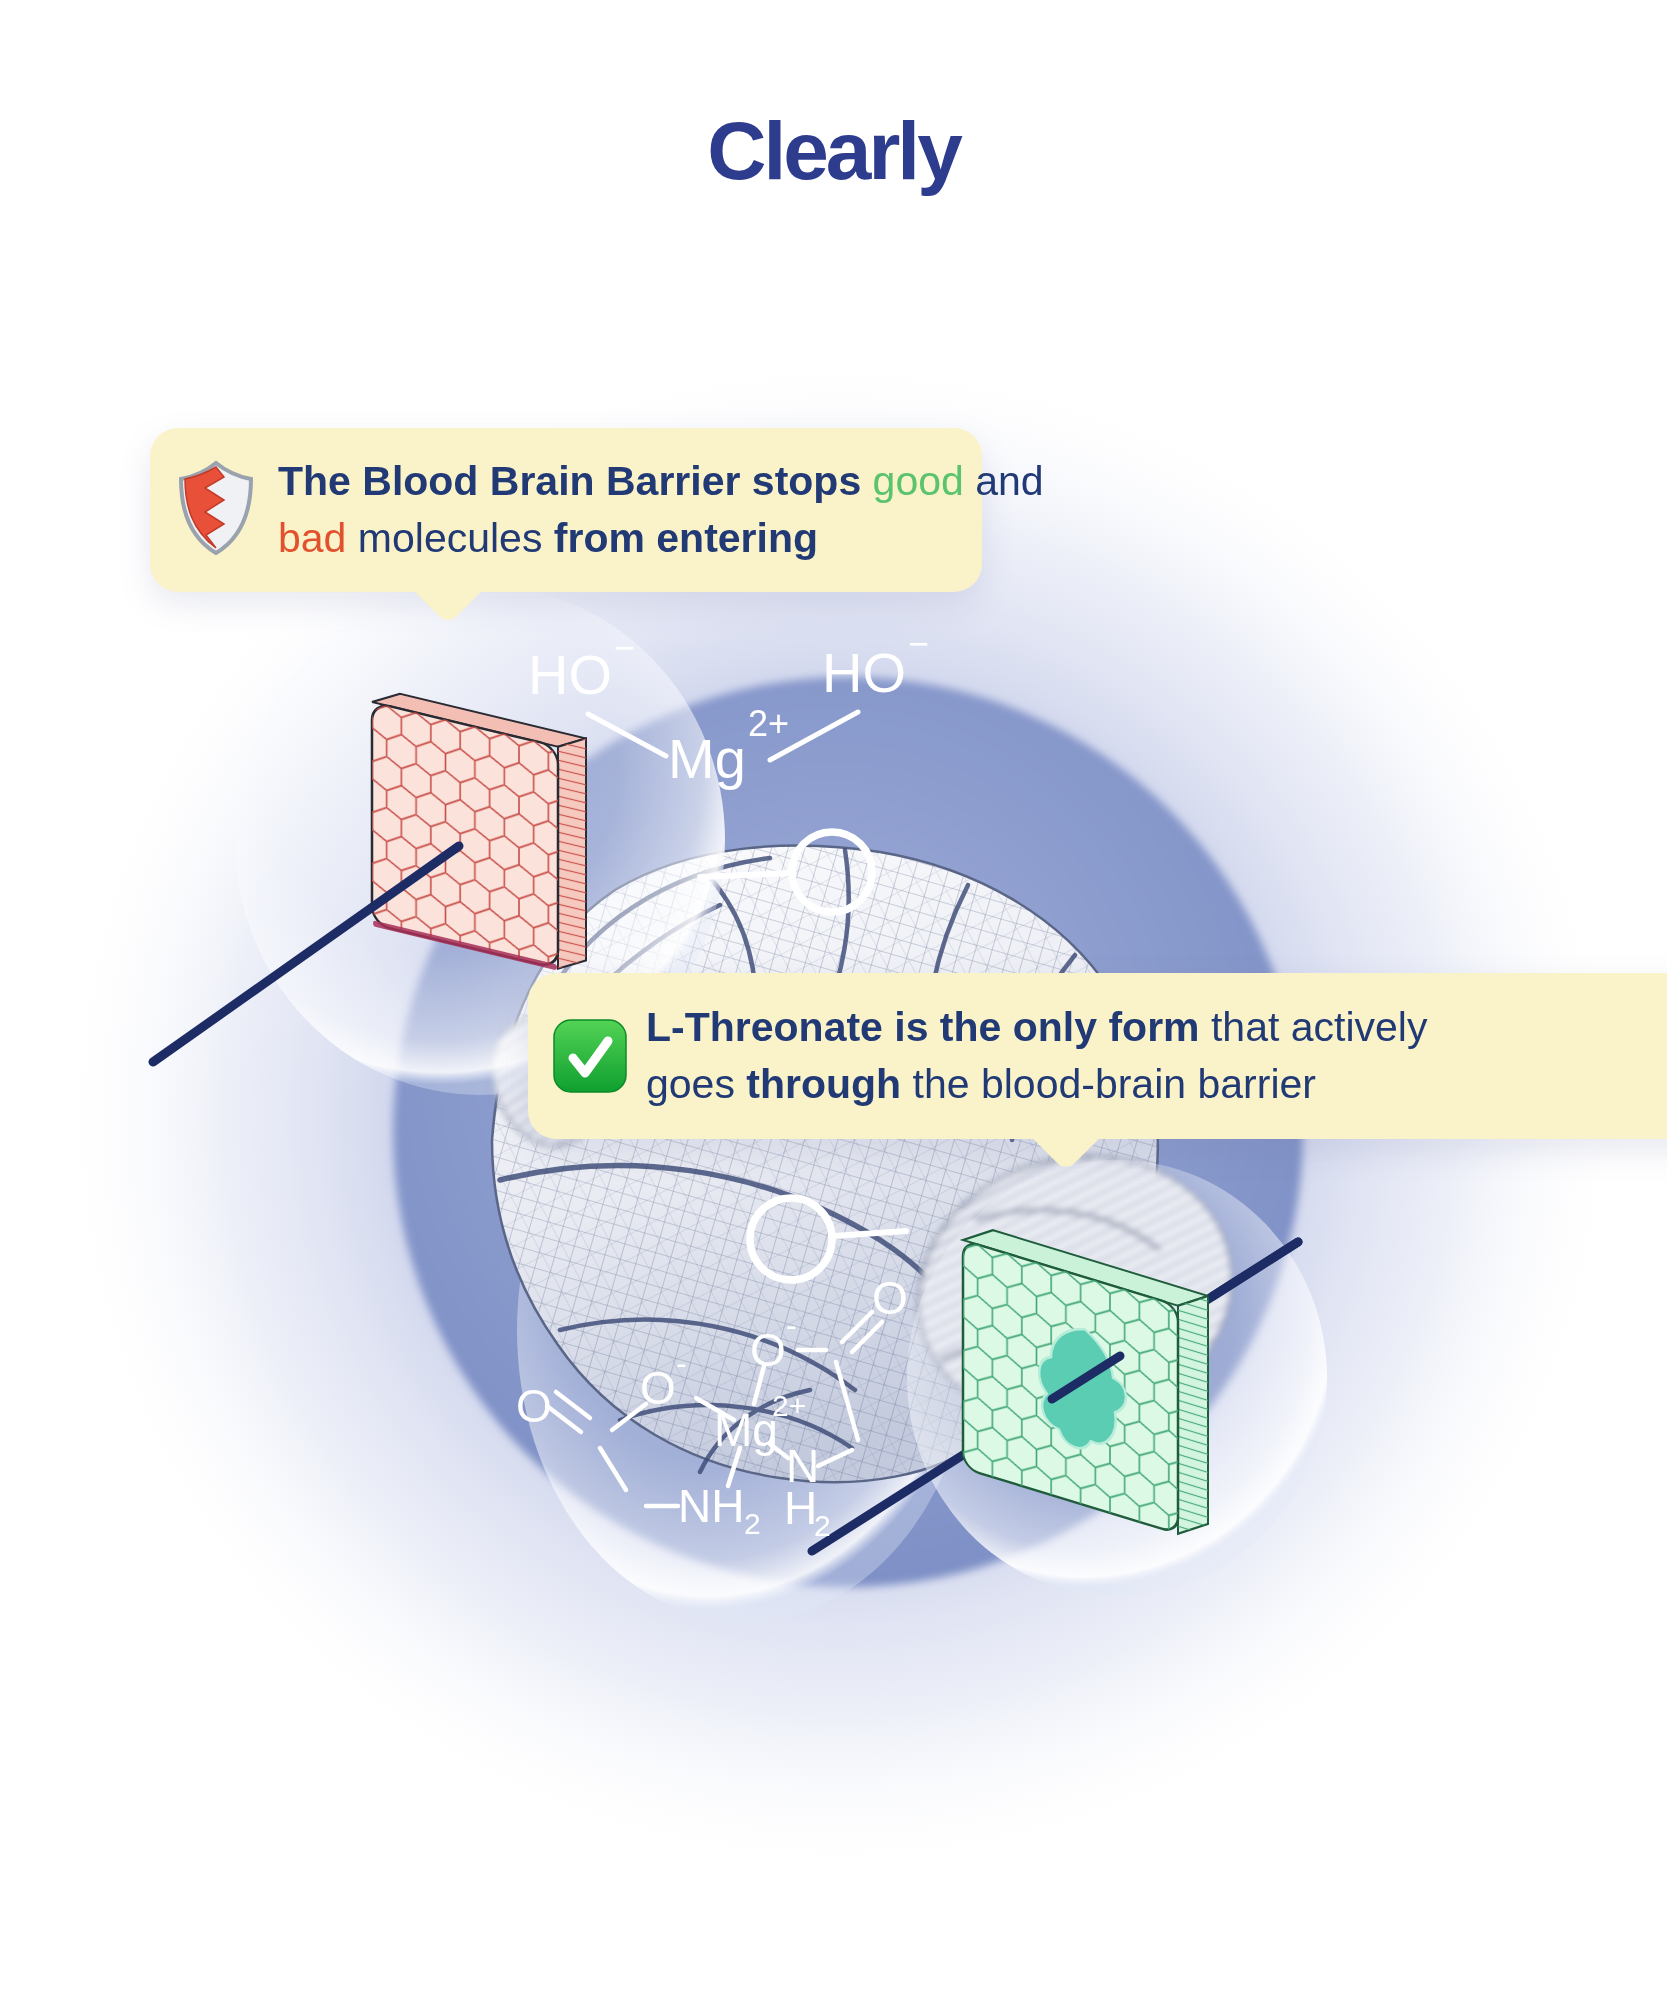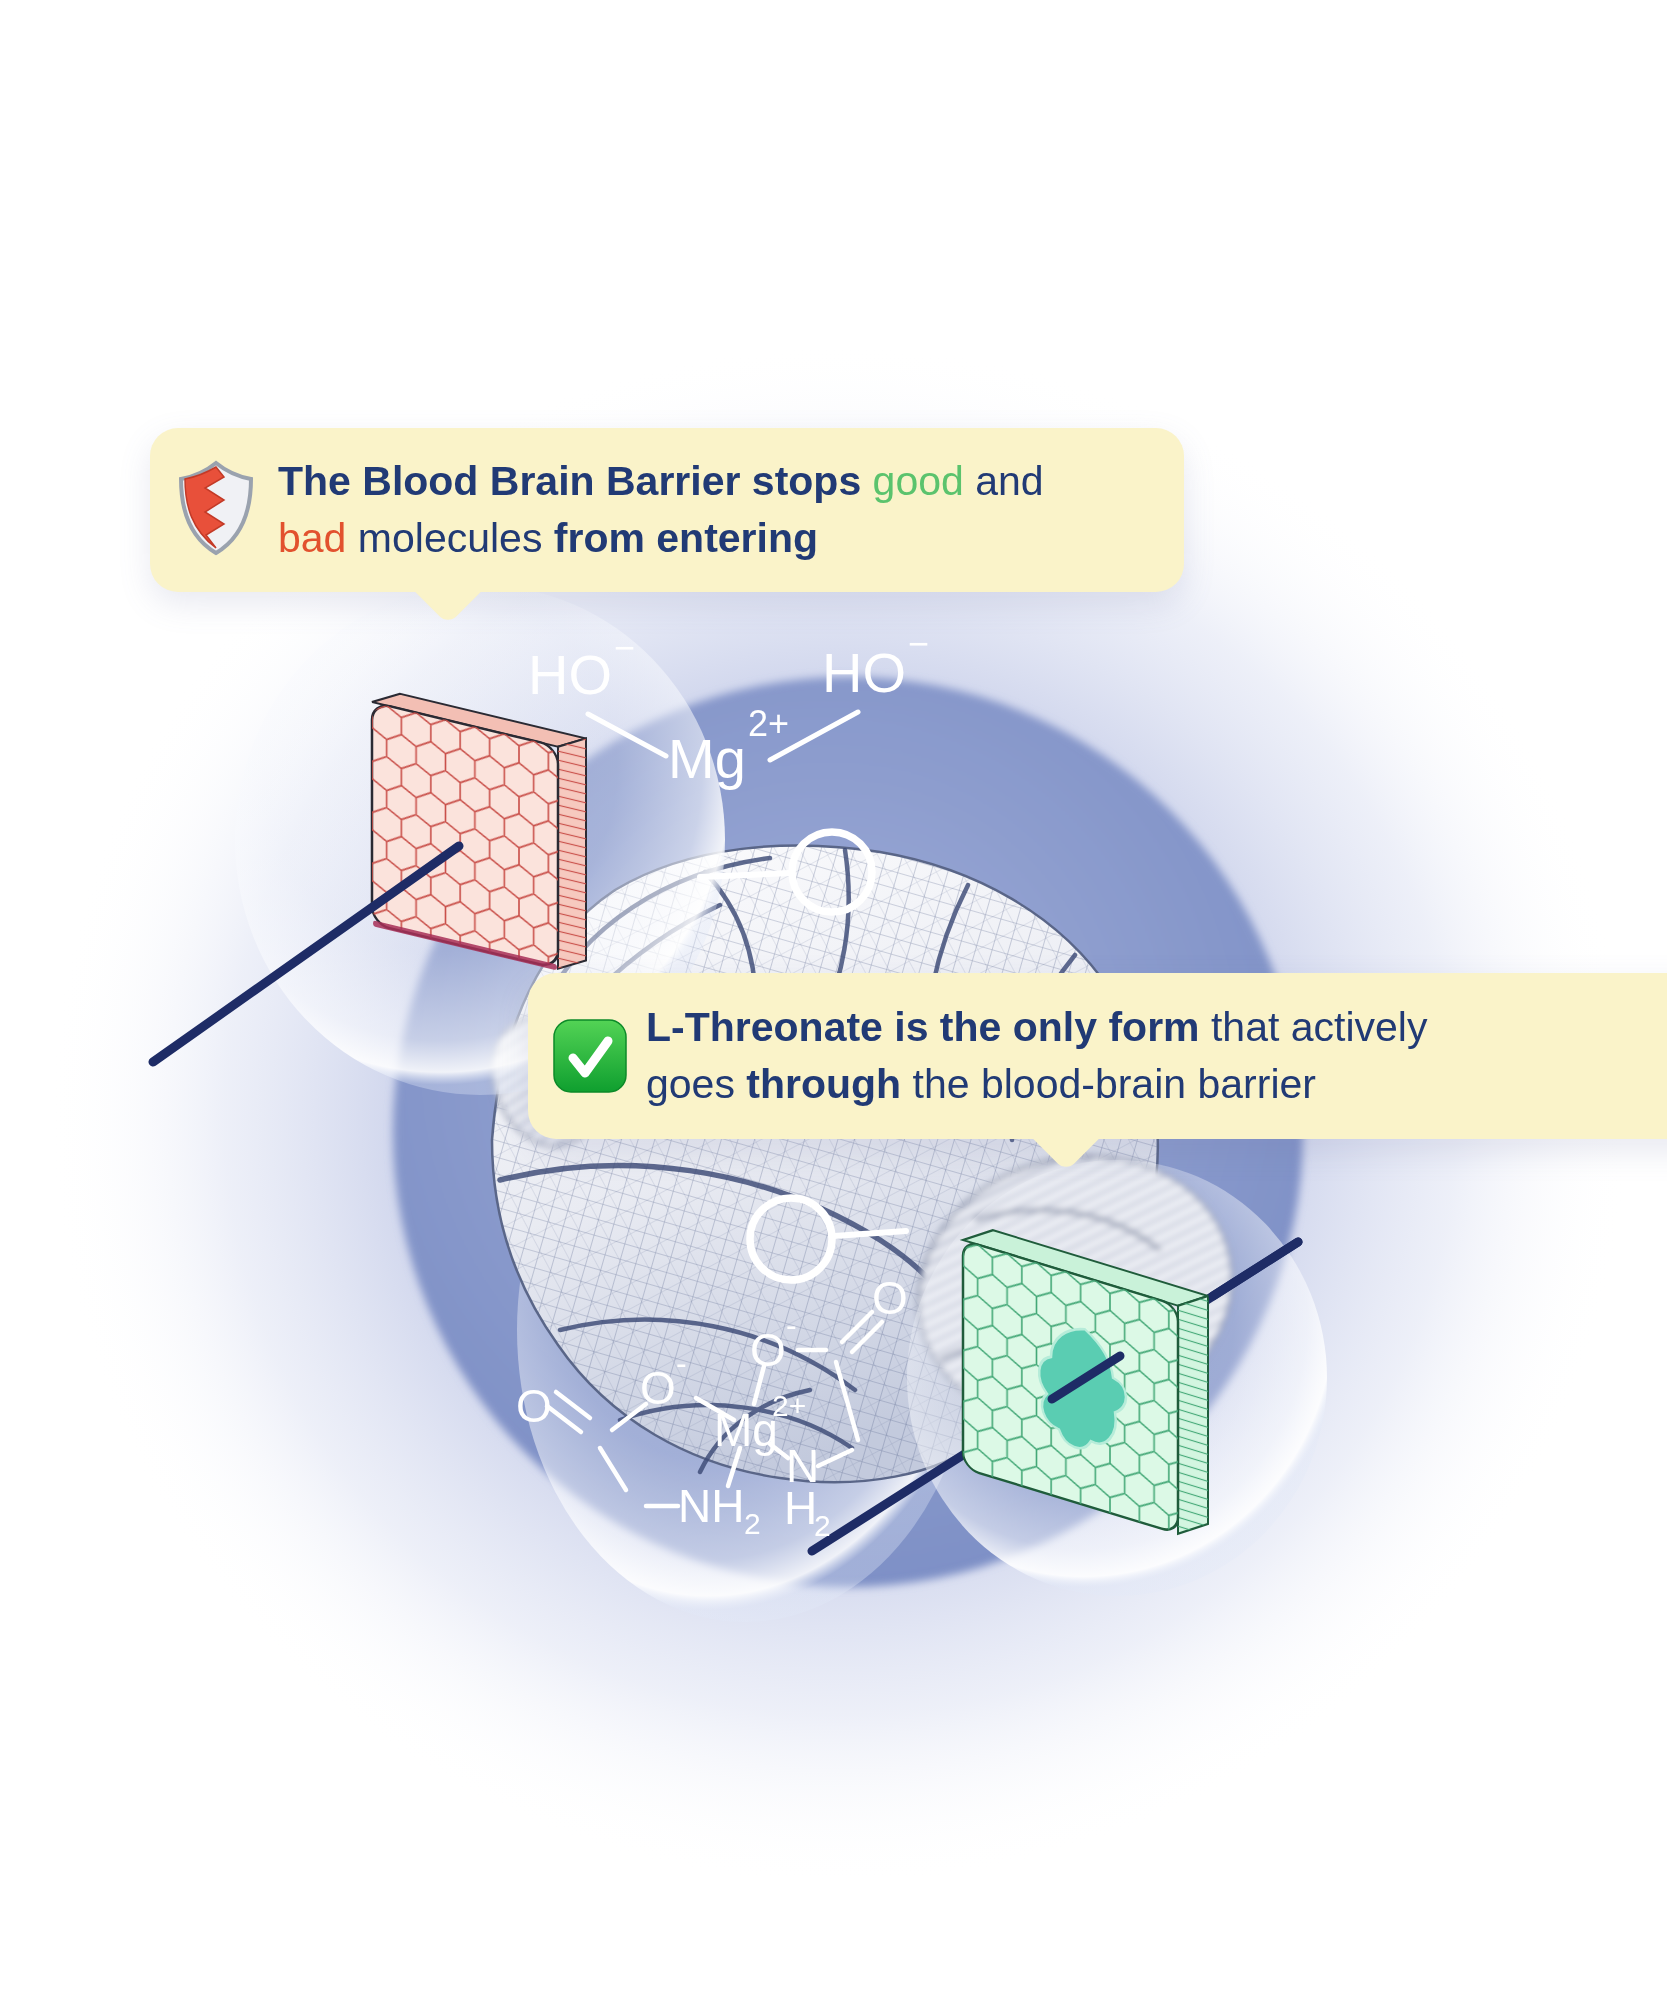--- a/index.html
+++ b/index.html
@@ -208,22 +208,23 @@
       <text x="678" y="1522" font-size="46">NH</text>
       <text x="744" y="1534" font-size="30">2</text>
       <text x="786" y="1482" font-size="46">N</text>
       <text x="784" y="1524" font-size="46">H</text>
       <text x="814" y="1536" font-size="30">2</text>
       <text x="872" y="1314" font-size="46">O</text>
     </g>
   </g>
 </svg>
 
-
-<div class="callout" style="left:150px;top:428px;width:1034px;height:164px;">
+<div class="logo">Clearly</div>
+
+<div class="callout" style="left:150px;top:428px;width:832px;height:164px;">
   <div class="tail" style="left:272px;"></div>
   <div class="icon-slot" style="left:26px;top:32px;width:80px;height:96px;">
     <svg width="80" height="96" viewBox="0 0 80 96">
       <path d="M40,3 C51,12 64,17 75,19 C75,48 67,77 40,93 C13,77 5,48 5,19 C16,17 29,12 40,3 Z" fill="#f0f1f5" stroke="#9aa2ae" stroke-width="4"></path>
       <path d="M40,7 C30,13 19,17 9,19 C9,46 16,70 40,88 L30,75 L48,64 L29,52 L48,40 L29,28 L48,17 Z" fill="#e8503a" stroke="#c33a27" stroke-width="1.5"></path>
     </svg>
   </div>
   <div class="callout-body" style="left:128px;top:25px;width:840px;"><span class="seg-b" style="color: rgb(33, 58, 117);">The Blood Brain Barrier stops </span><span class="" style="color: rgb(91, 195, 109);">good</span><span class="" style="color: rgb(33, 58, 117);"> and</span><br><span class="" style="color: rgb(226, 81, 46);">bad</span><span class="" style="color: rgb(33, 58, 117);"> molecules </span><span class="seg-b" style="color: rgb(33, 58, 117);">from entering</span></div>
 </div>
 

